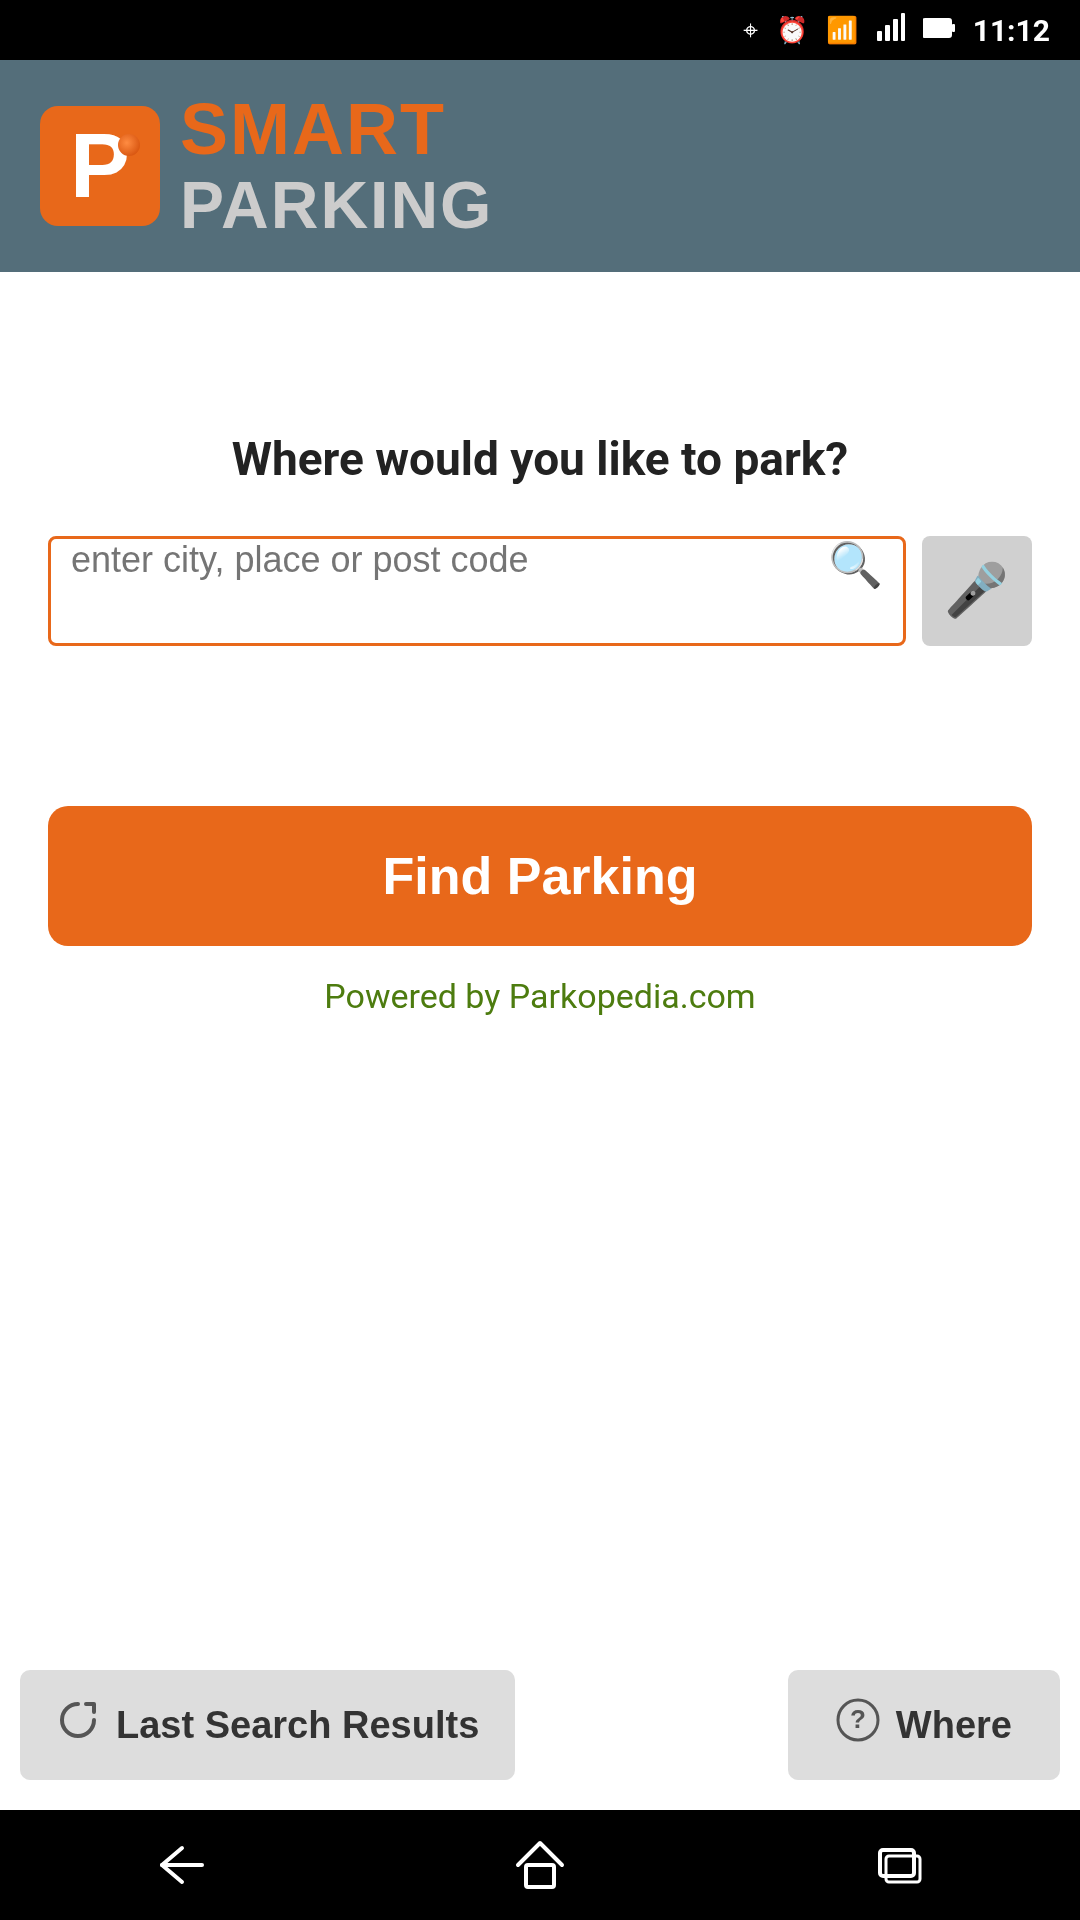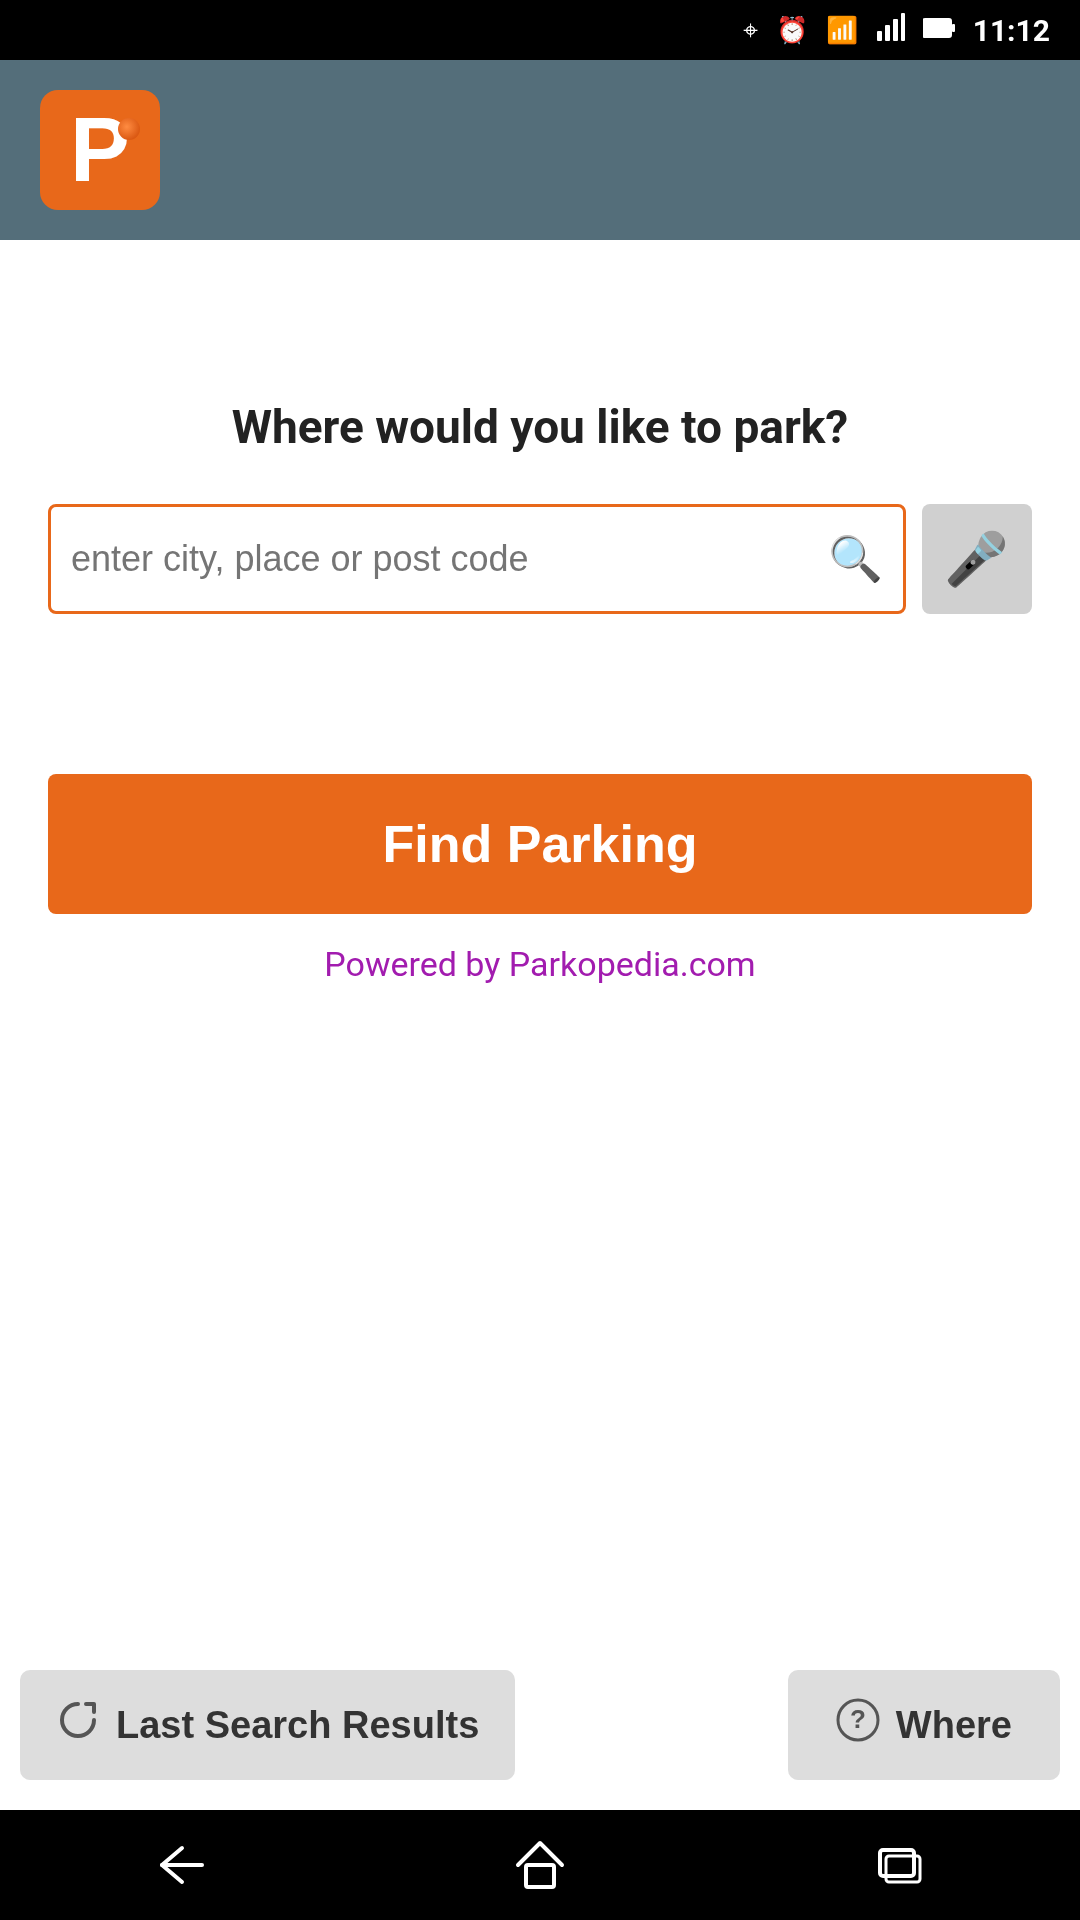--- a/index.html
+++ b/index.html
@@ -135,21 +135,21 @@
       align-items: center;
       gap: 16px;
       margin-bottom: 160px;
     }
 
     .search-input-wrapper {
       flex: 1;
       border: 3px solid #e8681a;
       border-radius: 8px;
       display: flex;
-      align-items: center;
+      align-items: flex-start;
       padding: 0 20px;
       height: 110px;
       background: #ffffff;
     }
 
     .search-input {
       flex: 1;
       border: none;
       outline: none;
       font-size: 36px;
@@ -178,31 +178,31 @@
     .mic-icon {
       font-size: 52px;
       color: #555555;
     }
 
     .find-parking-button {
       width: 100%;
       height: 140px;
       background: #e8681a;
       border: none;
-      border-radius: 8px;
+      border-radius: 20px;
       font-size: 52px;
       font-weight: bold;
       color: #ffffff;
       cursor: pointer;
       margin-bottom: 30px;
     }
 
     .powered-by {
       font-size: 34px;
-      color: #a21caf;
+      color: #4d7c0f;
       text-align: left;
     }
 
     
     .bottom-buttons {
       width: 100%;
       padding: 0 20px 30px 20px;
       display: flex;
       justify-content: space-between;
       align-items: center;
@@ -310,20 +310,24 @@
     </svg>
   </span>
   <span class="status-time">11:12</span>
 </div>
 
 <div class="header">
   <div class="logo-container">
     <div class="logo-p-box">
       <span class="logo-p-letter">P</span>
       <div class="logo-p-dot"></div>
+    </div>
+    <div class="logo-text">
+      <span class="logo-smart">SMART</span>
+      <span class="logo-parking">PARKING</span>
     </div>
   </div>
 </div>
 
 <div class="main-content">
 
   <p class="search-prompt">Where would you like to park?</p>
 
   <div class="search-row">
     <div class="search-input-wrapper">

